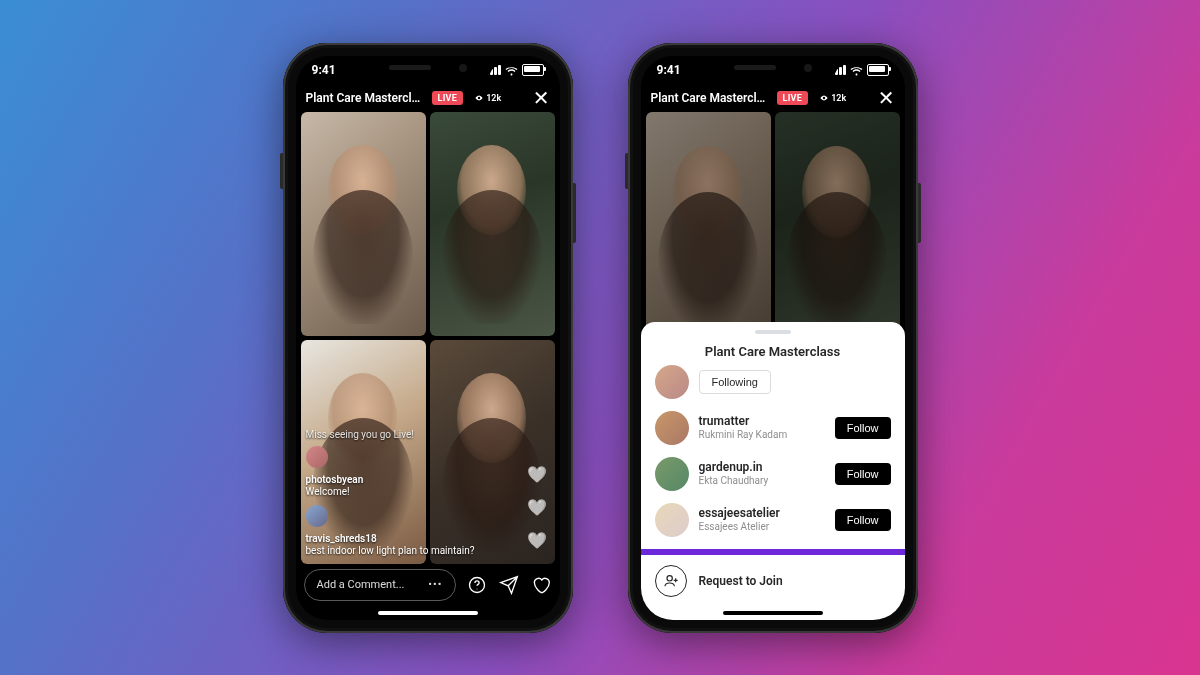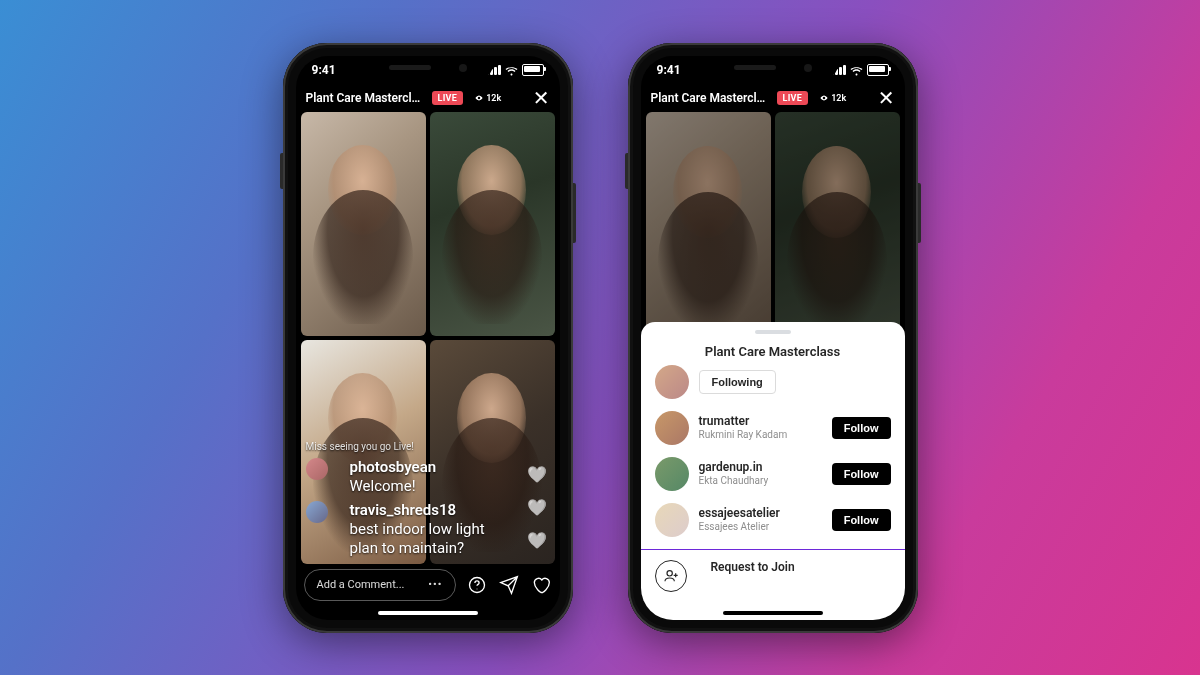--- a/index.html
+++ b/index.html
@@ -34,21 +34,21 @@
   .tile{border-radius:6px;overflow:hidden;position:relative;}
   .p1{background:linear-gradient(140deg,#c7b8a8 0%,#a89682 35%,#6b5a4a 100%);}
   .p2{background:linear-gradient(160deg,#3a4a3a 0%,#2a3628 40%,#4a5545 100%);}
   .p3{background:linear-gradient(150deg,#e8e6e0 0%,#c4a888 45%,#7a5a42 100%);}
   .p4{background:linear-gradient(145deg,#5a4a3a 0%,#3a3028 50%,#2a2420 100%);}
   .face{position:absolute;inset:0;}
   .face::before{content:"";position:absolute;width:55%;height:40%;left:22%;top:15%;background:radial-gradient(ellipse at 50% 40%,rgba(220,180,150,.9),rgba(180,140,110,.7) 60%,transparent 80%);border-radius:50%;}
   .face::after{content:"";position:absolute;width:80%;height:60%;left:10%;top:35%;background:radial-gradient(ellipse at 50% 30%,rgba(60,40,30,.8),rgba(40,25,18,.6) 50%,transparent 75%);border-radius:50% 50% 30% 30%;}
   
   .comments{position:absolute;left:10px;bottom:62px;right:45px;display:flex;flex-direction:column;gap:6px;z-index:7;}
-  .cmt{display:flex;align-items:flex-start;gap:22px;color:#fff;font-size:15px;text-shadow:0 1px 2px rgba(0,0,0,.8);}
+  .cmt{display:flex;align-items:flex-start;gap:6px;color:#fff;font-size:10px;text-shadow:0 1px 2px rgba(0,0,0,.8);flex-direction:column;}
   .cmt .av{width:22px;height:22px;border-radius:50%;background:linear-gradient(135deg,#d4888a,#a66);flex-shrink:0;}
   .cmt .av.a2{background:linear-gradient(135deg,#88a8d4,#668);}
   .cmt .tx{line-height:1.25;}
   .cmt .u{font-weight:600;display:block;}
   .sys{color:rgba(255,255,255,.85);font-size:10px;text-shadow:0 1px 2px rgba(0,0,0,.8);}
   .hearts{position:absolute;right:12px;bottom:70px;display:flex;flex-direction:column;gap:14px;align-items:center;z-index:7;}
   .hearts span{color:#fff;font-size:16px;opacity:.8;}
   
   .bar1{position:absolute;left:8px;right:8px;bottom:18px;height:34px;display:flex;align-items:center;gap:10px;z-index:8;}
   .addc{flex:1;height:30px;border:1px solid rgba(255,255,255,.35);border-radius:16px;display:flex;align-items:center;padding:0 12px;color:rgba(255,255,255,.85);font-size:11px;justify-content:space-between;}
@@ -66,24 +66,24 @@
   .rows{display:flex;flex-direction:column;}
   .row{display:flex;align-items:center;padding:6px 14px;gap:10px;}
   .rav{width:34px;height:34px;border-radius:50%;flex-shrink:0;}
   .rav.r1{background:linear-gradient(135deg,#d4a888,#b88);}
   .rav.r2{background:linear-gradient(135deg,#c89868,#a76);}
   .rav.r3{background:linear-gradient(135deg,#7a9a6a,#586);}
   .rav.r4{background:linear-gradient(135deg,#e8d8b8,#dcc);}
   .rtx{flex:1;display:flex;flex-direction:column;line-height:1.2;}
   .rtx .n{font-size:12px;font-weight:600;color:#262626;}
   .rtx .s{font-size:10px;color:#8e8e8e;}
-  .fbtn{font-size:11px;font-weight:700;padding:5px 12px;border-radius:4px;border:none;cursor:pointer;}
+  .fbtn{font-size:11px;font-weight:400;padding:5px 12px;border-radius:4px;border:none;cursor:pointer;}
   .fbtn.blue{background:#000000;color:#fff;}
   .fbtn.white{background:#fff;color:#262626;border:1px solid #dbdbdb;}
-  .req{display:flex;align-items:flex-start;gap:24px;padding:10px 14px;border-top:1px solid #6d28d9;margin-top:6px;}
+  .req{display:flex;align-items:center;gap:12px;padding:10px 14px;border-top:6px solid #6d28d9;margin-top:6px;}
   .req .ricon{width:30px;height:30px;border:1.5px solid #262626;border-radius:50%;display:flex;align-items:center;justify-content:center;position:relative;}
   .req .ricon svg{width:16px;height:16px;stroke:#262626;fill:none;stroke-width:1.8;}
   .req .rl{font-size:12px;font-weight:600;color:#262626;}
   .screen.light .status{color:#fff;}
 </style>
 </head>
 <body>
 
 <div class="stage">
 

